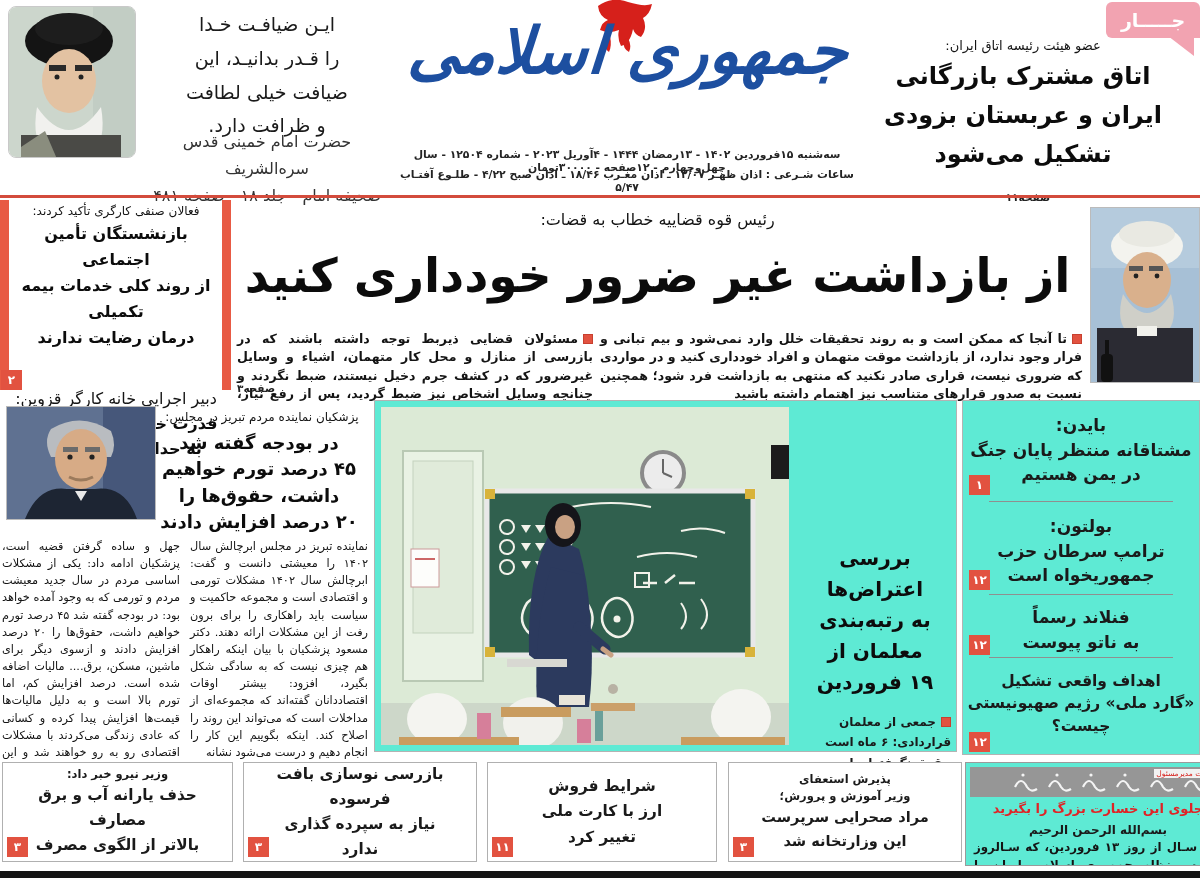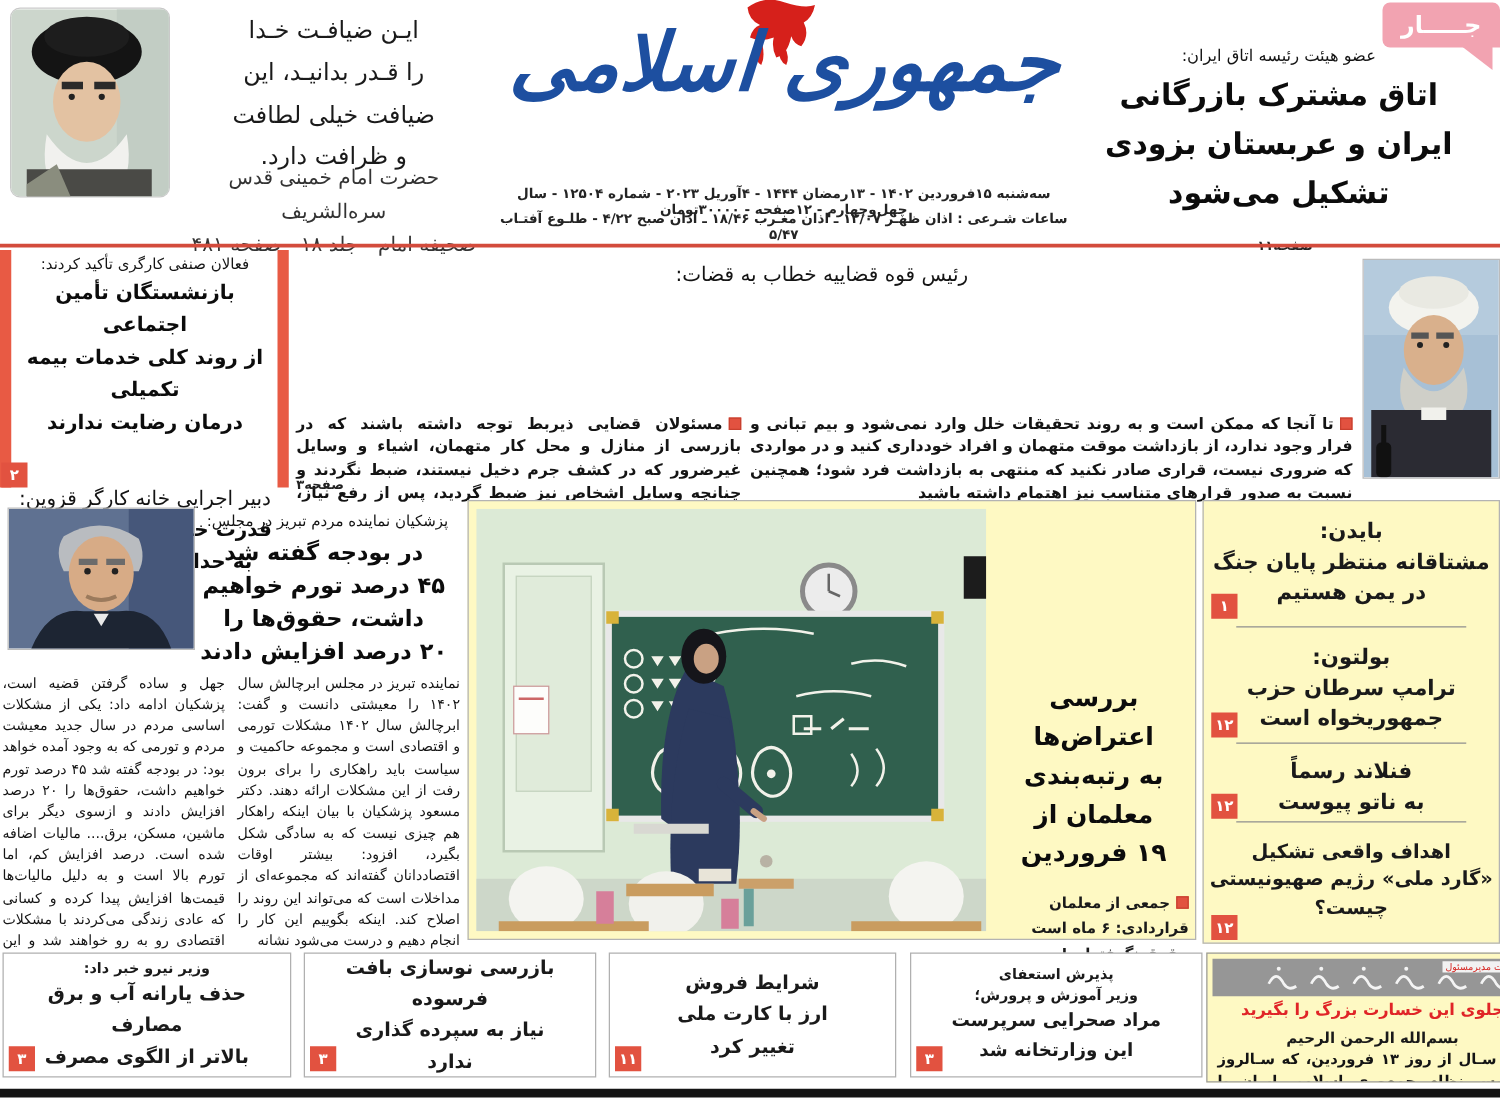--- a/index.html
+++ b/index.html
@@ -4,21 +4,21 @@
 <style>
   *{margin:0;padding:0;box-sizing:border-box}
   html,body{background:#ffffff}
   body{font-family:"DejaVu Sans",sans-serif;color:#1a1a1a}
   #page{position:relative;width:1200px;height:881px;background:#fff;overflow:hidden;direction:rtl;margin:0 auto}
   .abs{position:absolute}
   .pre{white-space:pre-line}
   .kicker{font-weight:normal;color:#141414;text-align:center}
   .hl{font-weight:bold;color:#0c0c0c;text-align:center}
   .jtext{text-align:justify;color:#141414}
-  .box{border:1px solid #b3b3b3;background:#fef9c3}
+  .box{border:1px solid #b3b3b3;background:#5eead4}
   .badge{position:absolute;width:21px;height:20px;background:#e25240;color:#fff;
          font-size:12px;font-weight:bold;display:flex;align-items:center;justify-content:center}
   .bullet{display:inline-block;width:10px;height:10px;background:#e25240;margin-left:5px;
           border:1px solid #c8402f;vertical-align:-1px}
   .redbar{position:absolute;width:9px;background:#e85a44}
   .pageref{font-size:10.5px;font-weight:bold;color:#222}
   .sepline{border-top:1px solid #8f8f8f;margin:0 22px}
   svg{display:block}
   
   #logo-text{font-size:64px;font-weight:bold;font-style:italic;color:#1d4fa0;
@@ -122,20 +122,21 @@
         <circle cx="45" cy="68" r="2.4" fill="#222"></circle>
         <circle cx="66" cy="68" r="2.4" fill="#222"></circle>
         <path d="M32 86 q24 38 48 0 q8 28 -6 40 l-36 0 q-14 -12 -6 -40z" fill="#cfcfc8"></path>
         <rect x="6" y="120" width="96" height="54" fill="#2b2b33"></rect>
         <rect x="46" y="118" width="20" height="10" fill="#f1f1ec"></rect>
         <rect x="10" y="146" width="12" height="28" rx="4" fill="#111"></rect>
         <rect x="14" y="132" width="4" height="16" fill="#111"></rect>
       </svg>
     </div>
     <div class="kicker" style="position:absolute;left:0;top:12px;width:845px;font-size:16px">رئیس قوه قضاییه خطاب به قضات:</div>
+    <div class="hl" style="position:absolute;left:0;top:36px;width:845px;font-size:47px;line-height:1.8;white-space:nowrap">از بازداشت غیر ضرور خودداری کنید</div>
     <p class="abs jtext" style="left:365px;top:132px;width:482px;font-size:12.6px;font-weight:bold;line-height:1.45"><span class="bullet"></span><span>تا آنجا که ممکن است و به روند تحقیقات خلل وارد نمی‌شود و بیم تبانی و فرار وجود ندارد، از بازداشت موقت متهمان و افراد خودداری کنید و در مواردی که ضروری نیست، قراری صادر نکنید که منتهی به بازداشت فرد شود؛ همچنین نسبت به صدور قرارهای متناسب نیز اهتمام داشته باشید</span></p>
     <p class="abs jtext" style="left:2px;top:132px;width:356px;font-size:12.6px;font-weight:bold;line-height:1.45"><span class="bullet"></span><span>مسئولان قضایی ذیربط توجه داشته باشند که در بازرسی از منازل و محل کار متهمان، اشیاء و وسایل غیرضرور که در کشف جرم دخیل نیستند، ضبط نگردند و چنانچه وسایل اشخاص نیز ضبط گردید، پس از رفع نیاز، بازگردانده شوند</span></p>
     <div class="pageref abs" style="left:2px;top:184px">صفحه۳</div>
   </div>
 
   <div class="abs" style="left:0;top:398px;width:370px;height:356px">
     <div class="abs" style="left:6px;top:8px;width:150px;height:114px;border:1px solid #bbb;overflow:hidden">
       <svg width="148" height="112" viewBox="0 0 148 112" preserveAspectRatio="none">
         <rect width="148" height="112" fill="#5f7191"></rect>
         <rect x="96" y="0" width="52" height="112" fill="#46577a"></rect>

